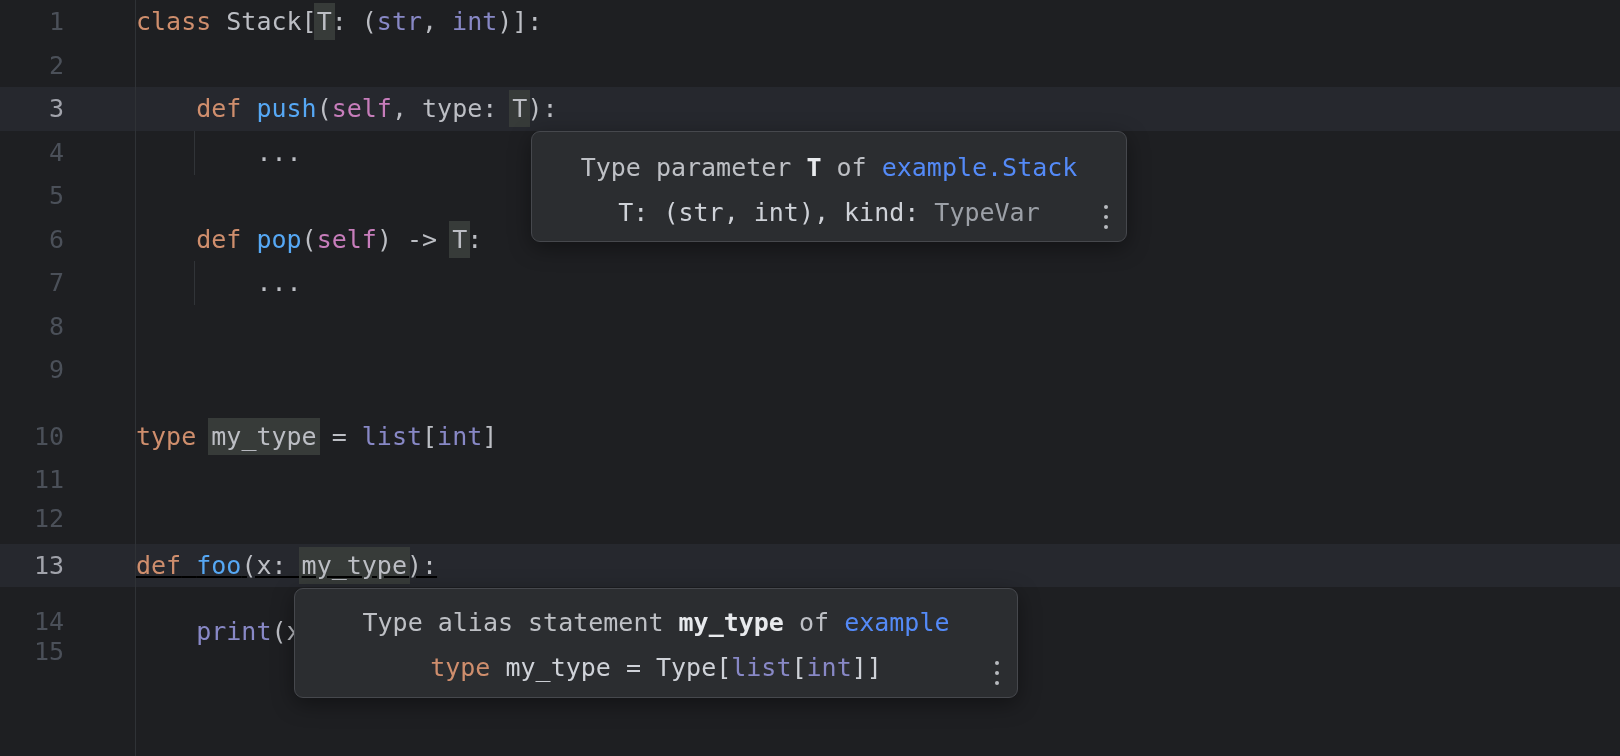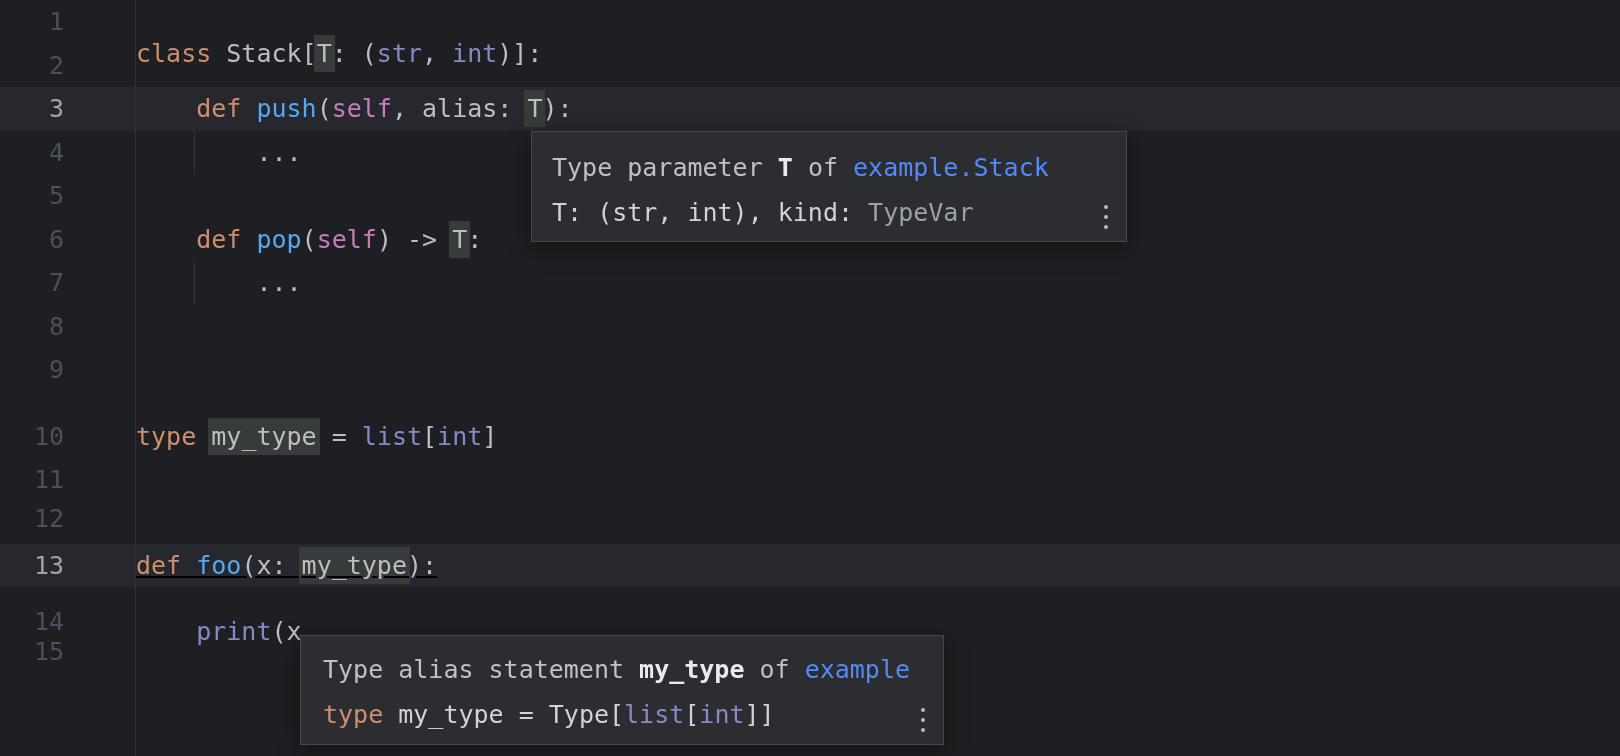--- a/index.html
+++ b/index.html
@@ -22,23 +22,23 @@
   .tk-pl{color:var(--plain,#BCBEC4);}
   .tk-kw{color:var(--kw,#CF8E6D);}
   .tk-fn{color:var(--fn,#56A8F5);text-align:center;}
   .tk-sf{color:var(--self,#C77DBB);text-align:right;}
   .tk-bi{color:var(--builtin,#8888C6);}
   .tk-hl{color:var(--plain,#BCBEC4);background:var(--hlbg,#373B39);
          box-shadow:-3px 0 0 var(--hlbg,#373B39),3px 0 0 var(--hlbg,#373B39);
          padding:4px 0;}
   
   .tooltip{position:absolute;background:var(--ttBg,#2B2D30);border:1px solid var(--ttBorder,#46484D);
-           border-radius:0;box-shadow:0 6px 22px rgba(0,0,0,0.40);z-index:5;box-sizing:border-box;}
+           border-radius:9px;box-shadow:0 6px 22px rgba(0,0,0,0.40);z-index:5;box-sizing:border-box;text-align:center;}
   .tooltip-1{left:531px;top:131px;width:596px;height:111px;padding:13px 20px;}
-  .tooltip-2{left:300px;top:588px;width:644px;height:110px;padding:11px 22px;margin-top:47px;}
+  .tooltip-2{left:294px;top:588px;width:724px;height:110px;padding:11px 22px;}
   .tt-line{white-space:pre;line-height:45px;height:45px;}
   .sg-doc{color:var(--doc,#BEC0C5);}
   .sg-docb{color:var(--docBold,#E8EAED);font-weight:bold;}
   .sg-link{color:var(--link,#548AF7);cursor:pointer;}
   .sg-code{color:var(--docCode,#CFD2D8);}
   .sg-dim{color:var(--docDim,#9CA0A7);}
   .sg-kw{color:var(--kw,#CF8E6D);}
   .sg-bi{color:var(--builtin,#8888C6);}
   .tt-dots{position:absolute;right:16px;bottom:10px;display:flex;flex-direction:column;gap:6px;cursor:pointer;padding:2px;}
   .tt-dots i{display:block;width:4px;height:4px;border-radius:50%;background:var(--dots,#B8BABF);}
@@ -65,23 +65,23 @@
       <div class="line-num" style="top: 304.5px; height: 43.5px; line-height: 43.5px;">8</div>
       <div class="line-num" style="top: 348px; height: 43.5px; line-height: 43.5px;">9</div>
       <div class="line-num" style="top: 414.5px; height: 43px; line-height: 43px;">10</div>
       <div class="line-num" style="top: 457.5px; height: 43px; line-height: 43px;">11</div>
       <div class="line-num" style="top: 497px; height: 43px; line-height: 43px;">12</div>
       <div class="line-num current" style="top: 543.5px; height: 43px; line-height: 43px;">13</div>
       <div class="line-num" style="top: 600px; height: 43px; line-height: 43px;">14</div>
       <div class="line-num" style="top: 629.5px; height: 43px; line-height: 43px;">15</div>
     </div>
   <div id="code">
-      <div class="code-line" style="top: 0px; height: 43.5px; line-height: 43.5px; margin-top: 32px;"><span class="tk-kw">class</span><span class="tk-pl"> Stack[</span><span class="tk-hl">T</span><span class="tk-pl">: (</span><span class="tk-bi">str</span><span class="tk-pl">, </span><span class="tk-bi">int</span><span class="tk-pl">)]:</span></div>
+      <div class="code-line" style="top: 0px; height: 43.5px; line-height: 43.5px;"><span class="tk-kw">class</span><span class="tk-pl"> Stack[</span><span class="tk-hl">T</span><span class="tk-pl">: (</span><span class="tk-bi">str</span><span class="tk-pl">, </span><span class="tk-bi">int</span><span class="tk-pl">)]:</span></div>
       <div class="code-line" style="top: 43.5px; height: 43.5px; line-height: 43.5px;"></div>
-      <div class="code-line" style="top: 87px; height: 43.5px; line-height: 43.5px;"><span class="tk-pl">    </span><span class="tk-kw">def</span><span class="tk-pl"> </span><span class="tk-fn">push</span><span class="tk-pl">(</span><span class="tk-sf">self</span><span class="tk-pl">, alias: </span><span class="tk-hl">T</span><span class="tk-pl">):</span></div>
+      <div class="code-line" style="top: 87px; height: 43.5px; line-height: 43.5px;"><span class="tk-pl">    </span><span class="tk-kw">def</span><span class="tk-pl"> </span><span class="tk-fn">push</span><span class="tk-pl">(</span><span class="tk-sf">self</span><span class="tk-pl">, type: </span><span class="tk-hl">T</span><span class="tk-pl">):</span></div>
       <div class="code-line" style="top: 130.5px; height: 43.5px; line-height: 43.5px;"><span class="tk-pl">        ...</span></div>
       <div class="code-line" style="top: 174px; height: 43.5px; line-height: 43.5px;"></div>
       <div class="code-line" style="top: 217.5px; height: 43.5px; line-height: 43.5px;"><span class="tk-pl">    </span><span class="tk-kw">def</span><span class="tk-pl"> </span><span class="tk-fn">pop</span><span class="tk-pl">(</span><span class="tk-sf">self</span><span class="tk-pl">) -&gt; </span><span class="tk-hl">T</span><span class="tk-pl">:</span></div>
       <div class="code-line" style="top: 261px; height: 43.5px; line-height: 43.5px;"><span class="tk-pl">        ...</span></div>
       <div class="code-line" style="top: 304.5px; height: 43.5px; line-height: 43.5px;"></div>
       <div class="code-line" style="top: 348px; height: 43.5px; line-height: 43.5px;"></div>
       <div class="code-line" style="top: 414.5px; height: 43px; line-height: 43px;"><span class="tk-kw">type</span><span class="tk-pl"> </span><span class="tk-hl">my_type</span><span class="tk-pl"> = </span><span class="tk-bi">list</span><span class="tk-pl">[</span><span class="tk-bi">int</span><span class="tk-pl">]</span></div>
       <div class="code-line" style="top: 457.5px; height: 43px; line-height: 43px;"></div>
       <div class="code-line" style="top: 500.5px; height: 43px; line-height: 43px;"></div>
       <div class="code-line" style="top: 543.5px; height: 43px; line-height: 43px; text-decoration: underline;"><span class="tk-kw">def</span><span class="tk-pl"> </span><span class="tk-fn">foo</span><span class="tk-pl">(x: </span><span class="tk-hl">my_type</span><span class="tk-pl">):</span></div>

